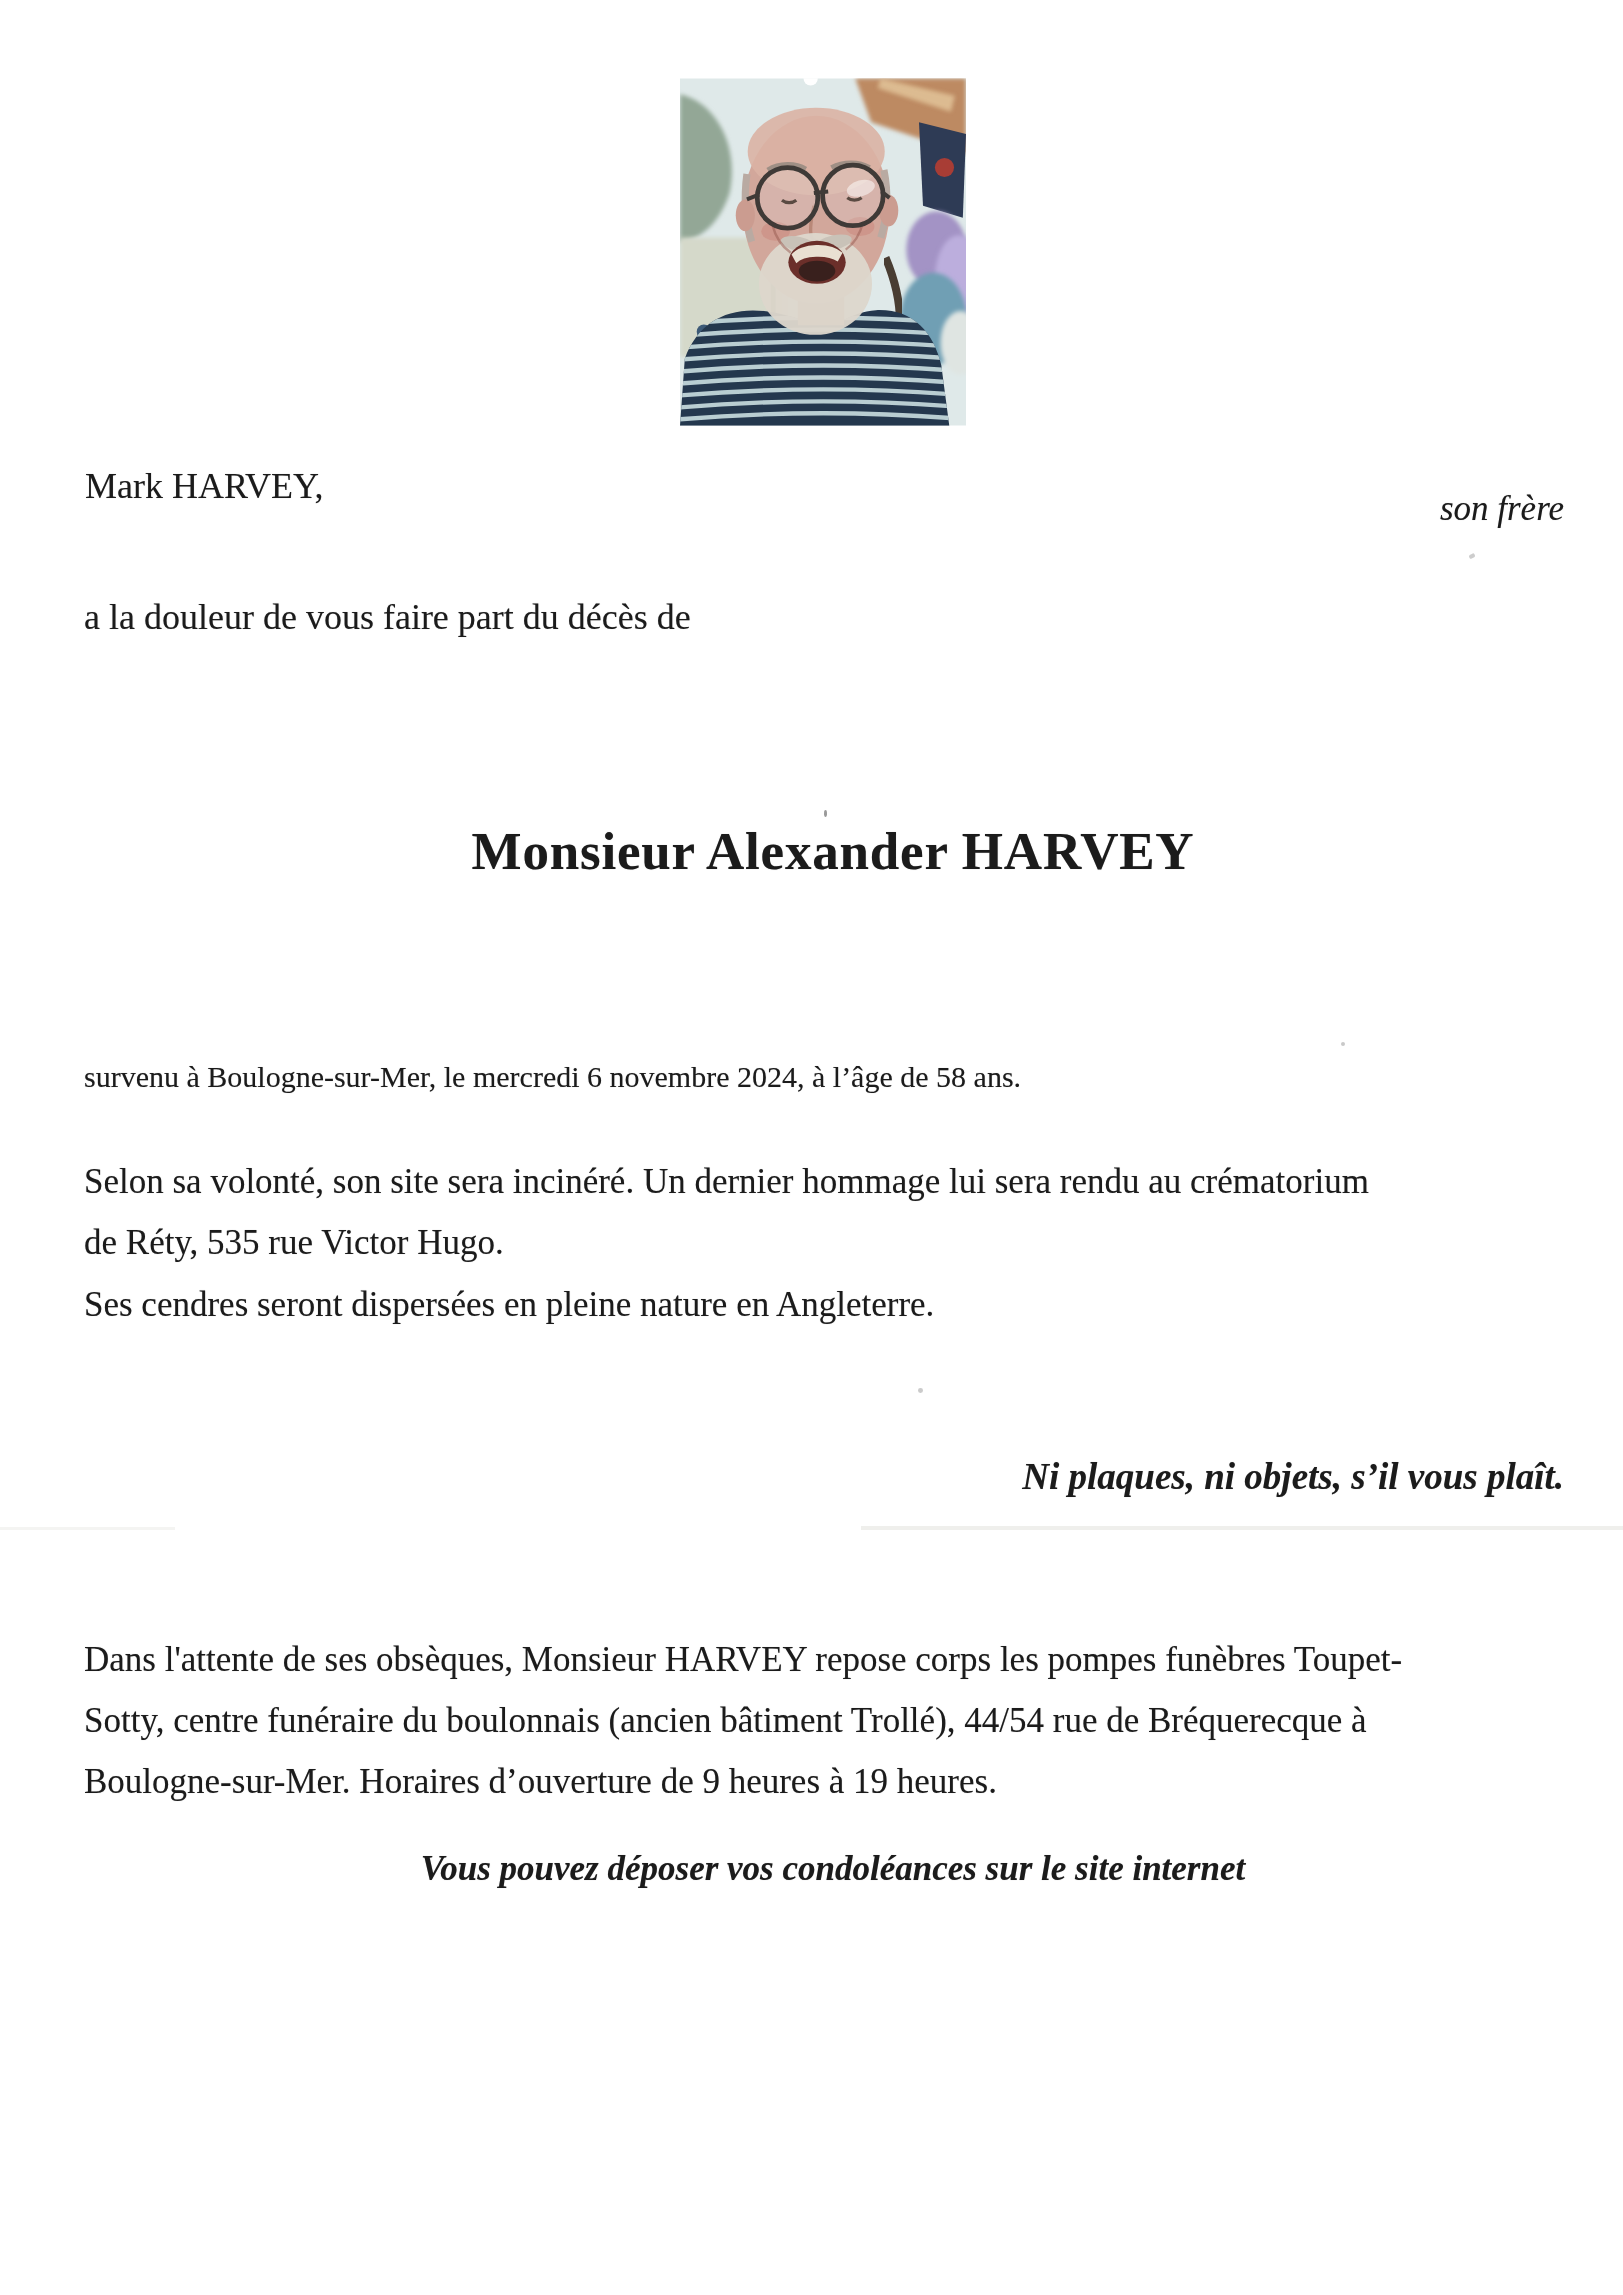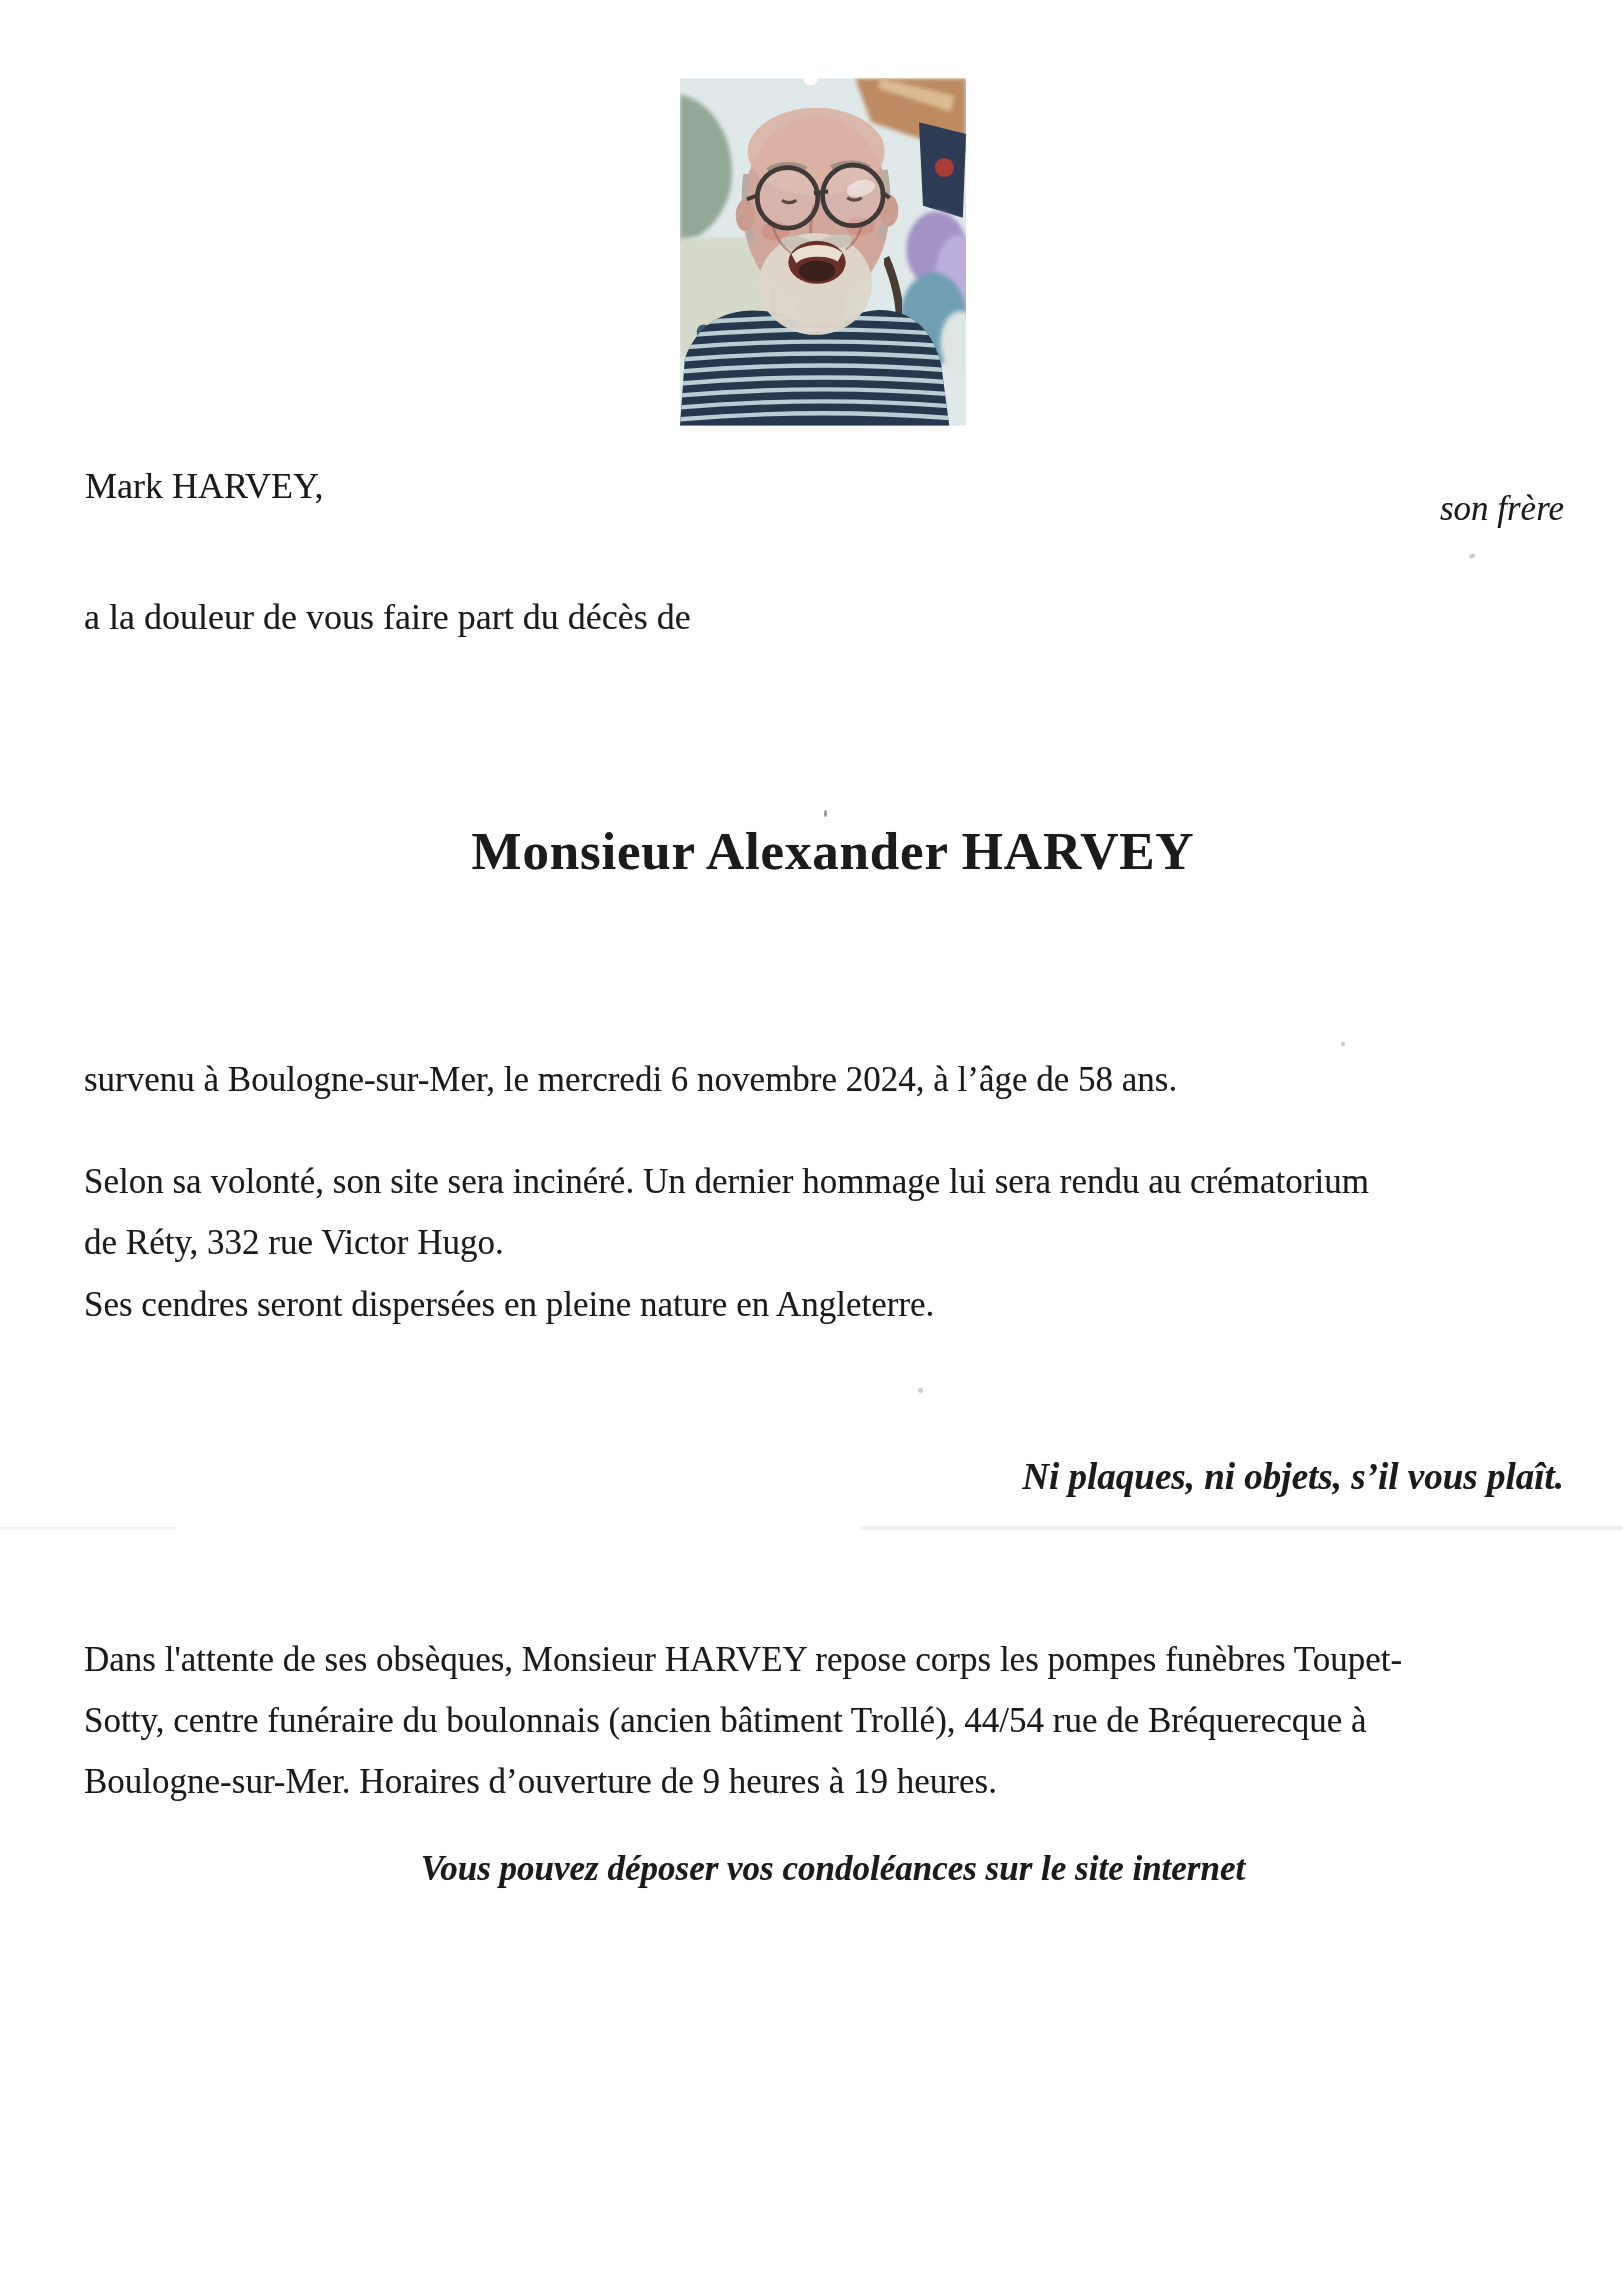--- a/index.html
+++ b/index.html
@@ -5,21 +5,21 @@
   html,body{margin:0;padding:0;background:#ffffff;}
   .page{
     position:relative;width:1624px;height:1909px;background:#ffffff;
     font-family:"Liberation Serif","DejaVu Serif",serif;color:#1b1b1b;overflow:hidden;
   }
   .txt{position:absolute;white-space:nowrap;text-shadow:0 0 0.8px rgba(25,25,25,.35);}
   .sender{left:85px;top:465px;font-size:36px;}
   .relation{right:60px;top:489px;font-size:35px;font-style:italic;}
   .intro{left:84px;top:596px;font-size:36px;}
   .deceased{left:80px;top:821px;width:1506px;text-align:center;font-size:53px;font-weight:bold;letter-spacing:0.8px;}
-  .death{left:84px;top:1060px;font-size:35px;}
+  .death{left:84px;top:1060px;font-size:30px;}
   .cremation{left:84px;top:1151px;font-size:35px;line-height:61px;}
   .ashes{left:84px;top:1285px;font-size:35px;}
   .request{right:60px;top:1455px;font-size:37px;font-weight:bold;font-style:italic;}
   .repose{left:84px;top:1629px;font-size:35px;line-height:61px;}
   .condolences{left:80px;top:1840px;width:1506px;text-align:center;font-size:35px;font-weight:bold;font-style:italic;line-height:58px;}
   .footer{right:58px;top:2034px;font-size:23px;line-height:28px;text-align:right;color:#141414;}
   .portrait{position:absolute;left:680px;top:78px;width:286px;height:348px;}
   .beach{position:absolute;left:0;top:1913px;width:1355px;height:383px;}
   .speck{position:absolute;border-radius:50%;}
   .streak{position:absolute;background:#efefec;}
@@ -111,21 +111,21 @@
     </g>
   </svg>
 
   <div class="txt sender">Mark HARVEY,</div>
   <div class="txt relation">son frère</div>
   <div class="txt deceased">Monsieur Alexander HARVEY</div>
   <div class="txt intro">a la douleur de vous faire part du décès de</div>
   <div class="txt death">survenu à Boulogne-sur-Mer, le mercredi 6 novembre 2024, à l’âge de 58 ans.</div>
   <div class="txt cremation">
     <div>Selon sa volonté, son site sera incinéré. Un dernier hommage lui sera rendu au crématorium</div>
-    <div>de Réty, 332 rue Victor Hugo.</div>
+    <div>de Réty, 535 rue Victor Hugo.</div>
   </div>
   <div class="txt request">Ni plaques, ni objets, s’il vous plaît.</div>
   <div class="txt ashes">Ses cendres seront dispersées en pleine nature en Angleterre.</div>
   <div class="txt repose">
     <div>Dans l'attente de ses obsèques, Monsieur HARVEY repose corps les pompes funèbres Toupet-</div>
     <div>Sotty, centre funéraire du boulonnais (ancien bâtiment Trollé), 44/54 rue de Bréquerecque à</div>
     <div>Boulogne-sur-Mer. Horaires d’ouverture de 9 heures à 19 heures.</div>
   </div>
   <div class="txt condolences">
     <div>Vous pouvez déposer vos condoléances sur le site internet</div>

